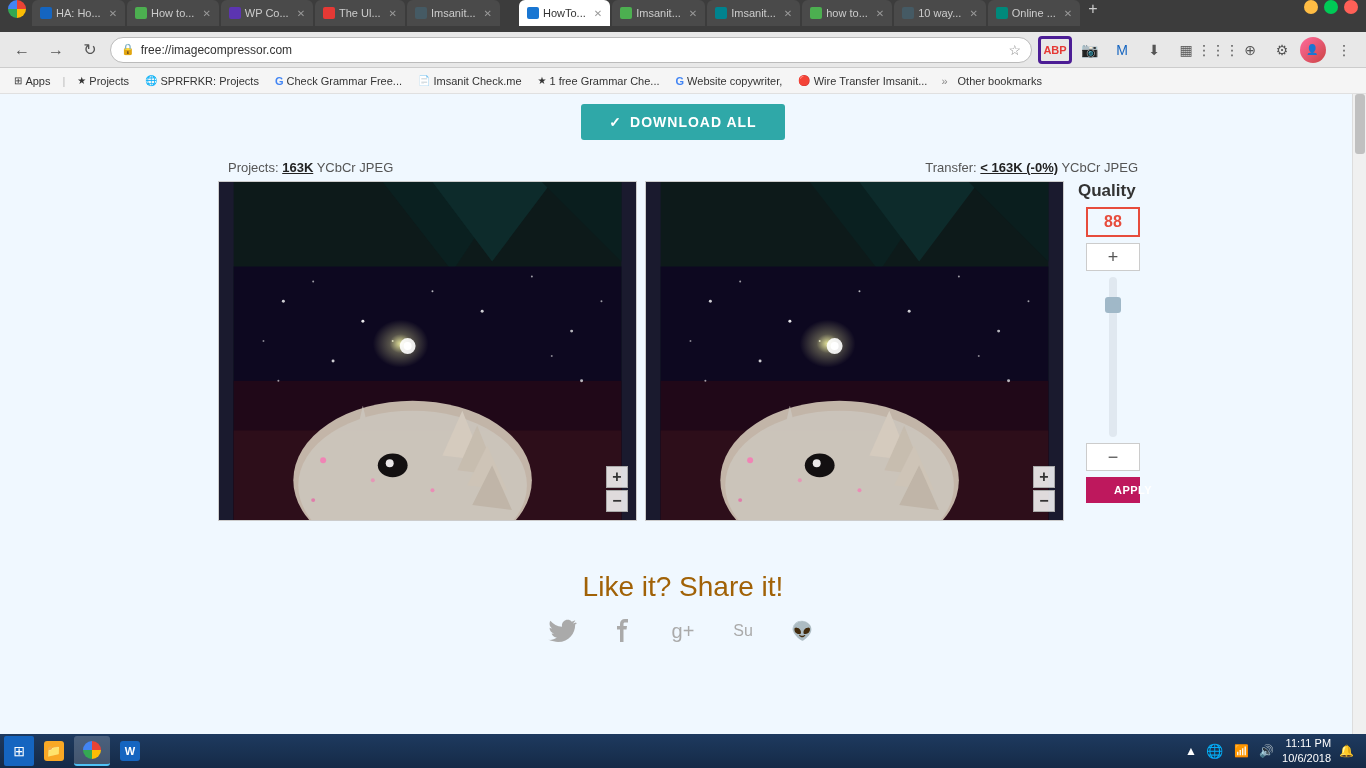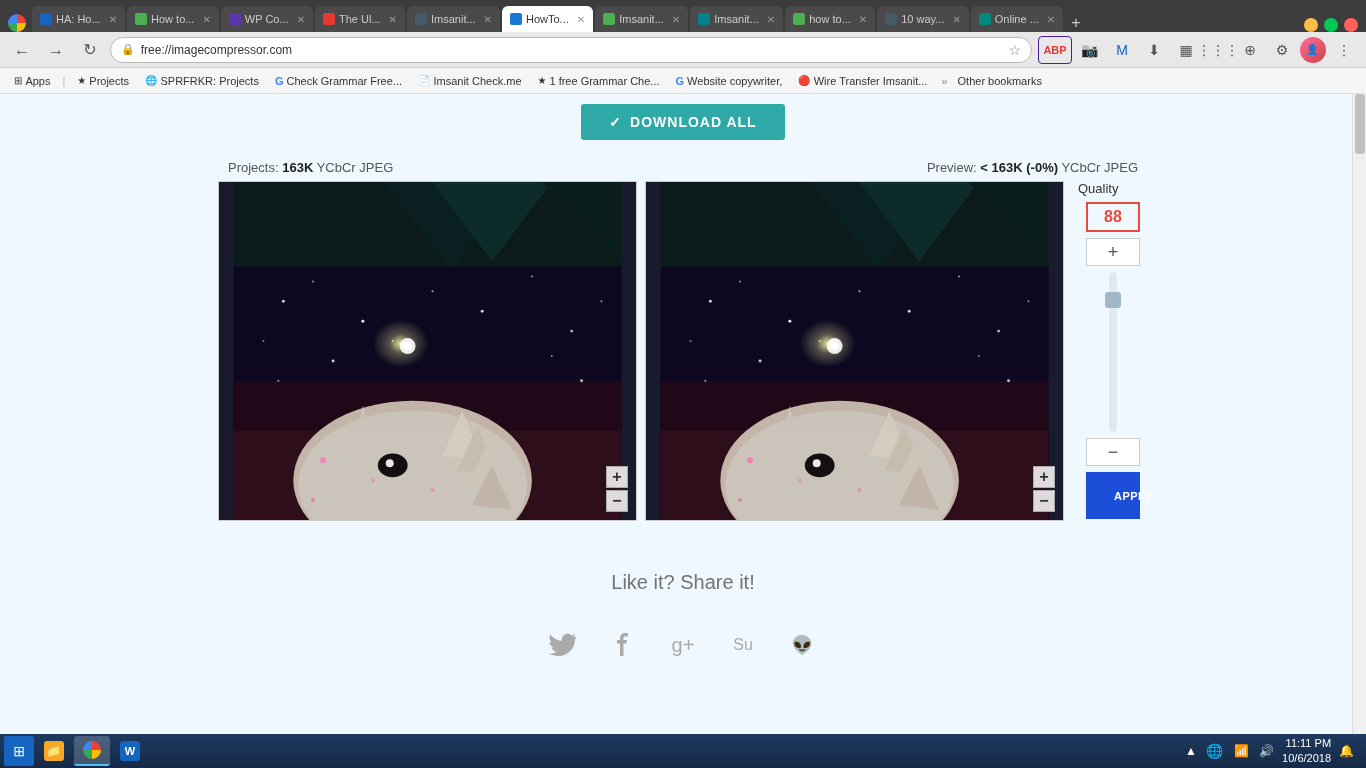--- a/index.html
+++ b/index.html
@@ -3,21 +3,21 @@
   <meta charset="utf-8">
   <style>
     * { margin: 0; padding: 0; box-sizing: border-box; }
     body { font-family: Arial, sans-serif; font-size: 13px; background: #f0f0f0; overflow: hidden; width: 1366px; height: 768px; }
 
     
     .browser-titlebar {
       background: #3c3c3c;
       height: 32px;
       display: flex;
-      align-items: flex-end;
+      align-items: flex-start;
       padding: 0 8px;
       gap: 2px;
     }
     .tab {
       display: flex;
       align-items: center;
       height: 26px;
       padding: 0 8px;
       border-radius: 6px 6px 0 0;
       font-size: 11px;
@@ -26,20 +26,21 @@
       max-width: 140px;
       white-space: nowrap;
       overflow: hidden;
       text-overflow: ellipsis;
       gap: 4px;
       cursor: pointer;
     }
     .tab.active {
       background: #ffffff;
       color: #333;
+      margin-left: 17px;
     }
     .tab-close {
       font-size: 10px;
       color: #999;
       cursor: pointer;
       margin-left: 4px;
     }
     .tab-favicon {
       width: 12px;
       height: 12px;
@@ -213,20 +214,21 @@
       padding: 0 10px;
     }
 
     .image-label {
       font-size: 13px;
       color: #555;
     }
 
     .image-label strong {
       color: #222;
+      text-decoration: underline;
     }
 
     .image-wrapper {
       position: relative;
       flex: 1;
       height: 340px;
       overflow: hidden;
       background: #1a1a2e;
     }
 
@@ -256,23 +258,23 @@
     .quality-panel {
       width: 70px;
       margin-left: 14px;
       display: flex;
       flex-direction: column;
       align-items: center;
       gap: 6px;
     }
 
     .quality-label {
-      font-size: 13px;
+      font-size: 17px;
       color: #333;
-      font-weight: normal;
+      font-weight: bold;
       align-self: flex-start;
     }
 
     .quality-value {
       width: 54px;
       height: 30px;
       border: 2px solid #e74c3c;
       color: #e74c3c;
       font-size: 16px;
       font-weight: bold;
@@ -330,40 +332,40 @@
       cursor: pointer;
       font-size: 18px;
       color: #555;
       display: flex;
       align-items: center;
       justify-content: center;
     }
 
     .apply-btn {
       width: 54px;
-      height: 47px;
-      background: #1d4ed8;
+      height: 26px;
+      background: #be185d;
       color: white;
       border: none;
       cursor: pointer;
       font-size: 11px;
       font-weight: bold;
       letter-spacing: 0.5px;
       padding-left: 28px;
     }
 
     .share-section {
       padding: 30px 0 20px 0;
       text-align: center;
     }
 
     .share-title {
-      font-size: 20px;
-      color: #737373;
-      margin-bottom: 31px;
+      font-size: 28px;
+      color: #a16207;
+      margin-bottom: 8px;
     }
 
     .share-icons {
       display: flex;
       justify-content: center;
       gap: 20px;
     }
 
     .share-icon {
       width: 40px;
@@ -547,21 +549,21 @@
   <button class="nav-btn">↻</button>
 
   <div class="address-bar">
     <span class="lock-icon">🔒</span>
     <span>free://imagecompressor.com</span>
     <span style="margin-left:auto;color:#888;font-size:14px;">☆</span>
   </div>
 
   <div class="nav-icons">
 
-    <button class="nav-icon-btn" style="font-size:11px;font-weight:bold;color:#e53935;border:1px solid #4c1d95;border-radius:4px;width:34px;">ABP</button>
+    <button class="nav-icon-btn" style="font-size:11px;font-weight:bold;color:#e53935;border:3px solid #4c1d95;border-radius:4px;width:34px;">ABP</button>
 
     <button class="nav-icon-btn">📷</button>
 
     <button class="nav-icon-btn" style="color:#1565c0;">M</button>
     <button class="nav-icon-btn">⬇</button>
     <button class="nav-icon-btn" style="color:#555;">▦</button>
     <button class="nav-icon-btn">⋮⋮⋮</button>
     <button class="nav-icon-btn">⊕</button>
     <button class="nav-icon-btn">⚙</button>
     <div class="profile-icon">👤</div>
@@ -620,21 +622,21 @@
 
   <div class="comparison-section">
 
     <div class="image-labels">
       <div class="image-label">
         <span>Projects:</span>
         <strong>163K</strong>
         <span> </span><span>YCbCr JPEG</span>
       </div>
       <div class="image-label">
-        <span>Preview:</span>
+        <span>Transfer:</span>
         <strong>&lt; 163K (-0%)</strong>
         <span> </span><span>YCbCr JPEG</span>
       </div>
     </div>
 
     <div style="display:flex;align-items:flex-start;">
 
       <div class="image-wrapper" style="border:1px solid #ccc;">
         <svg width="100%" height="100%" viewBox="0 0 390 340" xmlns="http://www.w3.org/2000/svg">
 

